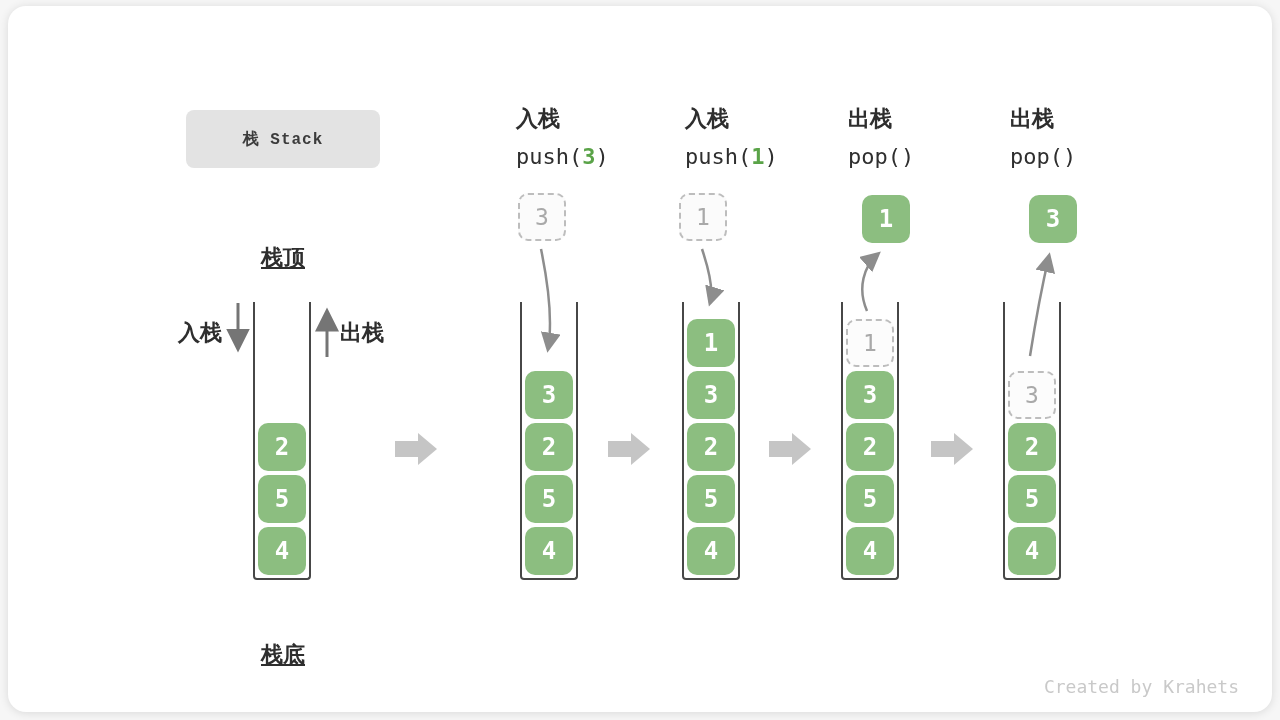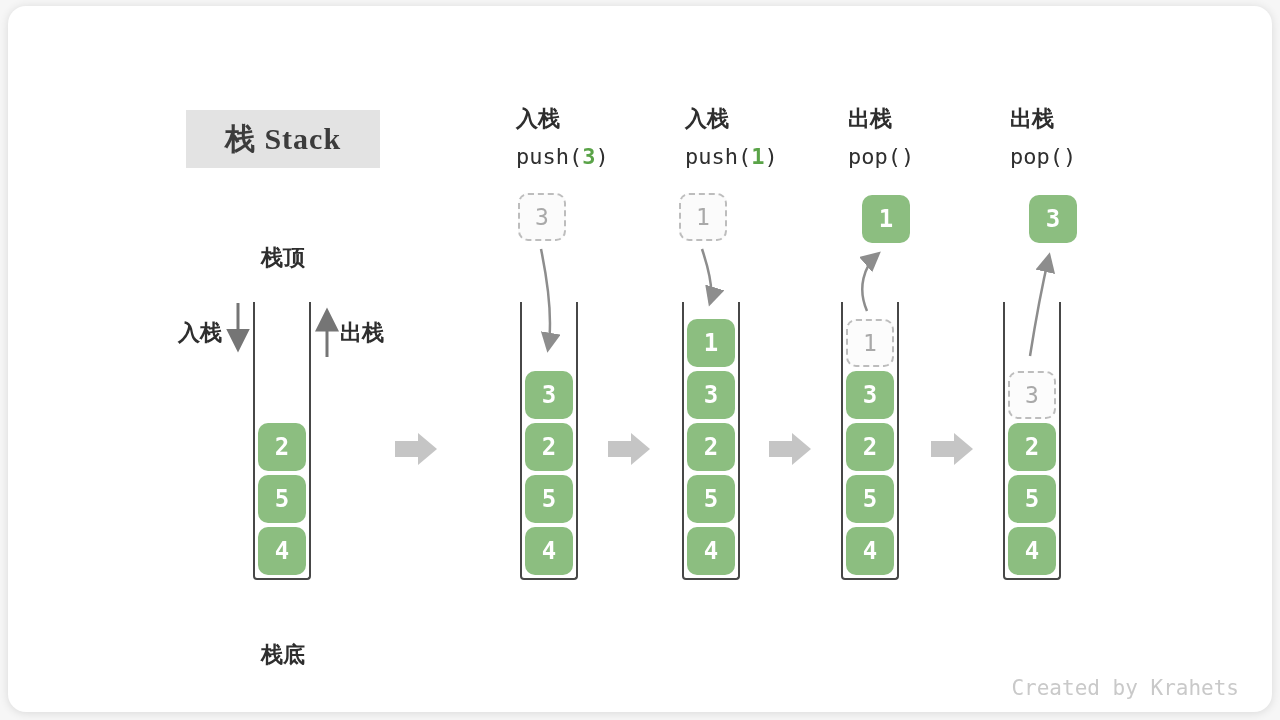--- a/index.html
+++ b/index.html
@@ -7,31 +7,31 @@
   .card {
     position: absolute; left: 8px; top: 6px; width: 1264px; height: 706px;
     background: #ffffff; border-radius: 18px;
     box-shadow: 0 1px 10px rgba(0,0,0,0.12);
     overflow: hidden;
   }
   .canvas { position: absolute; left: 0; top: 0; width: 1280px; height: 720px; }
 
   .title-badge {
     position: absolute; left: 186px; top: 110px; width: 194px; height: 58px;
-    background: #e3e3e3; border-radius: 0;
+    background: #e3e3e3; border-radius: 8px;
     display: flex; align-items: center; justify-content: center;
-    font-family: Liberation Serif, serif;
-    font-size: 30px; font-weight: bold; color: #3c3c3c; letter-spacing: 1px;
+    font-family: Liberation Mono, monospace;
+    font-size: 16px; font-weight: bold; color: #3c3c3c; letter-spacing: 1px;
   }
 
   .cjk-label {
     position: absolute; font-size: 22px; font-weight: bold; color: #2e2e2e;
     white-space: nowrap; font-family: "Liberation Sans", sans-serif;
   }
-  .center-x { transform: translateX(-50%); }
+  .center-x { transform: translateX(-50%); text-decoration: underline; }
 
   .stack-container {
     position: absolute; top: 302px; width: 58px; height: 278px;
     border-left: 2px solid #474747; border-right: 2px solid #474747; border-bottom: 2px solid #474747;
     border-bottom-left-radius: 4px; border-bottom-right-radius: 4px;
     background: #ffffff;
   }
   .stack-item {
     position: absolute; left: 3px; width: 48px; height: 48px;
     background: #8cbe80; border-radius: 10px;
@@ -57,21 +57,21 @@
   .step-label { position: absolute; top: 104px; white-space: nowrap; }
   .step-label .op { font-size: 22px; font-weight: bold; color: #2e2e2e; display: block; }
   .step-label .code {
     display: block; margin-top: 10px;
     font-family: "DejaVu Sans Mono", monospace; font-size: 22px; color: #2f2f2f;
   }
   .step-label .code .arg { color: #5aa348; font-weight: bold; }
 
   .footer-credit {
     position: absolute; right: 41px; top: 676px;
-    font-family: "DejaVu Sans Mono", monospace; font-size: 21px; color: #c9c9c9;
+    font-family: "DejaVu Sans Mono", monospace; font-size: 18px; color: #c9c9c9;
   }
 
   svg.overlay { position: absolute; left: 0; top: 0; width: 1280px; height: 720px; pointer-events: none; }
 </style>
 </head>
 <body>
 
 <div class="card"></div>
 <div class="canvas">
 

